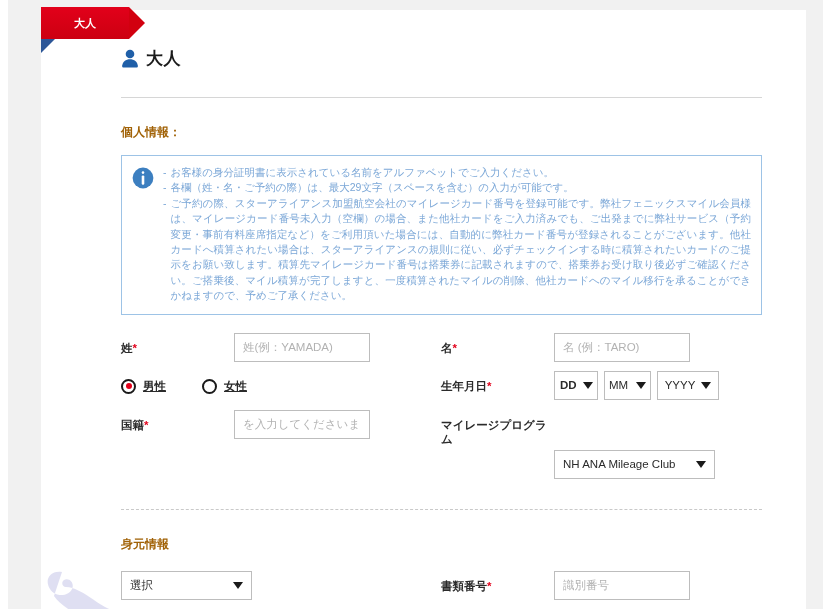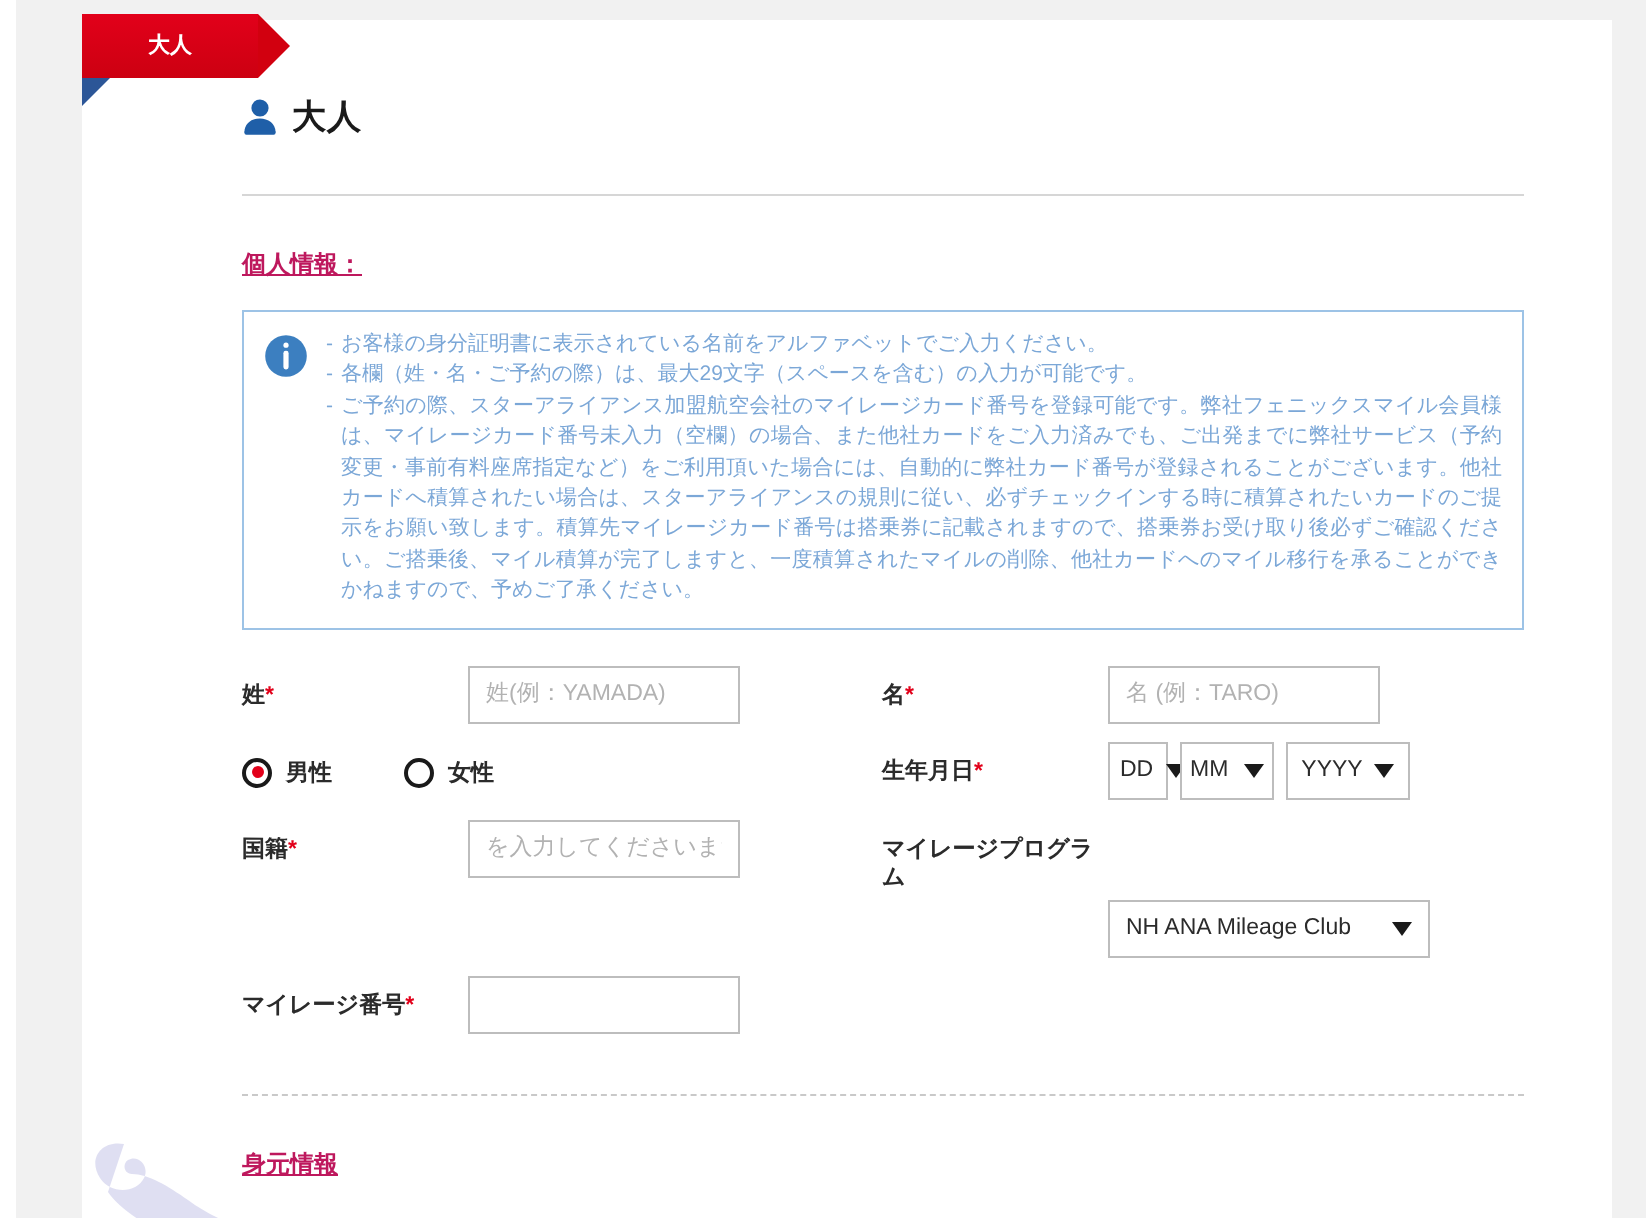--- a/index.html
+++ b/index.html
@@ -123,23 +123,22 @@
   }
   .rule-dashed {
     margin-top: 30px;
     border-top: 1px dashed #c9c9c9;
     width: 641px;
   }
 
   .section-label {
     font-size: 12px;
     font-weight: bold;
-    color: #be185d;
+    color: #a16207;
     margin-top: 26px;
-    text-decoration: underline;
   }
 
   
   .info-box {
     margin-top: 14px;
     width: 641px;
     box-sizing: border-box;
     border: 1px solid #9dc3e6;
     background: #ffffff;
     padding: 9px 10px 10px 10px;
@@ -215,21 +214,21 @@
     border-left: 5.5px solid transparent;
     border-right: 5.5px solid transparent;
     border-top: 7px solid #1a1a1a;
     margin-left: 6px;
   }
 
   .selbox.w164 { width: 131px; }
   .selbox.w161 { width: 161px; margin-top: 40px; }
 
   .date-group { display: flex; gap: 6px; }
-  .selbox.dd   { width: 30px; padding: 0 5px; }
+  .selbox.dd   { width: 44px; padding: 0 5px; font-weight: bold; }
   .selbox.mm   { width: 47px; padding: 0 4px; }
   .selbox.yyyy { width: 62px; padding: 0 7px; justify-content: center; }
 
   
   .radio-row {
     display: flex;
     align-items: center;
     gap: 11px;
     height: 29px;
     padding-top: 1px;
@@ -244,21 +243,21 @@
     background: #ffffff;
   }
   .radio.checked::after {
     content: "";
     position: absolute;
     left: 2.5px; top: 2.5px;
     width: 6px; height: 6px;
     border-radius: 50%;
     background: #e2001a;
   }
-  .radio-label { font-size: 11.5px; font-weight: bold; color: #2b2b2b; }
+  .radio-label { font-size: 11.5px; font-weight: bold; color: #2b2b2b; text-decoration: underline; }
   .radio-gap { width: 14px; }
 </style>
 </head>
 <body>
 
 <div class="page-bg"></div>
 <div class="gutter-left"></div>
 <div class="gutter-right"></div>
 <div class="top-strip"></div>
 <div class="content-panel"></div>
@@ -386,31 +385,20 @@
         </div>
         <div class="fcontrol">
           <div class="selbox w161">
             <span class="seltext">NH ANA Mileage Club</span>
             <span class="caret"></span>
           </div>
         </div>
       </div>
     </div>
 
-    <div class="frow">
-      <div class="fcol-left">
-        <div class="flabel">
-          <span>マイレージ番号</span><span class="req">*</span>
-        </div>
-        <div class="fcontrol">
-          <input class="txt" type="text" placeholder="" style="">
-        </div>
-      </div>
-      <div class="fcol-right"></div>
-    </div>
 
   </div>
 
   <div class="rule-dashed"></div>
 
   <div class="section-label">身元情報</div>
 
   <div class="form-rows">
 
     <div class="frow">

